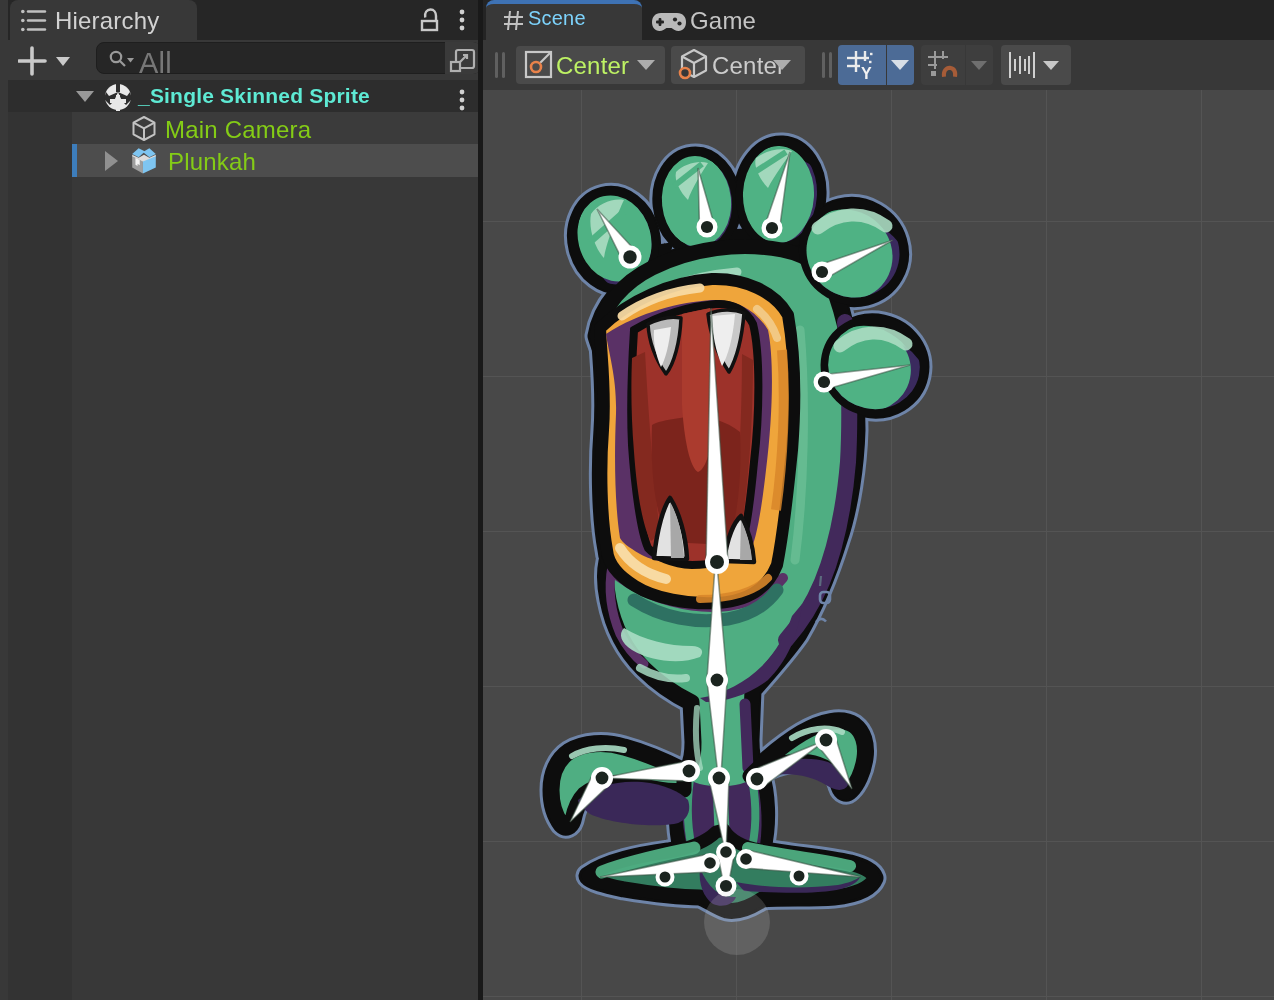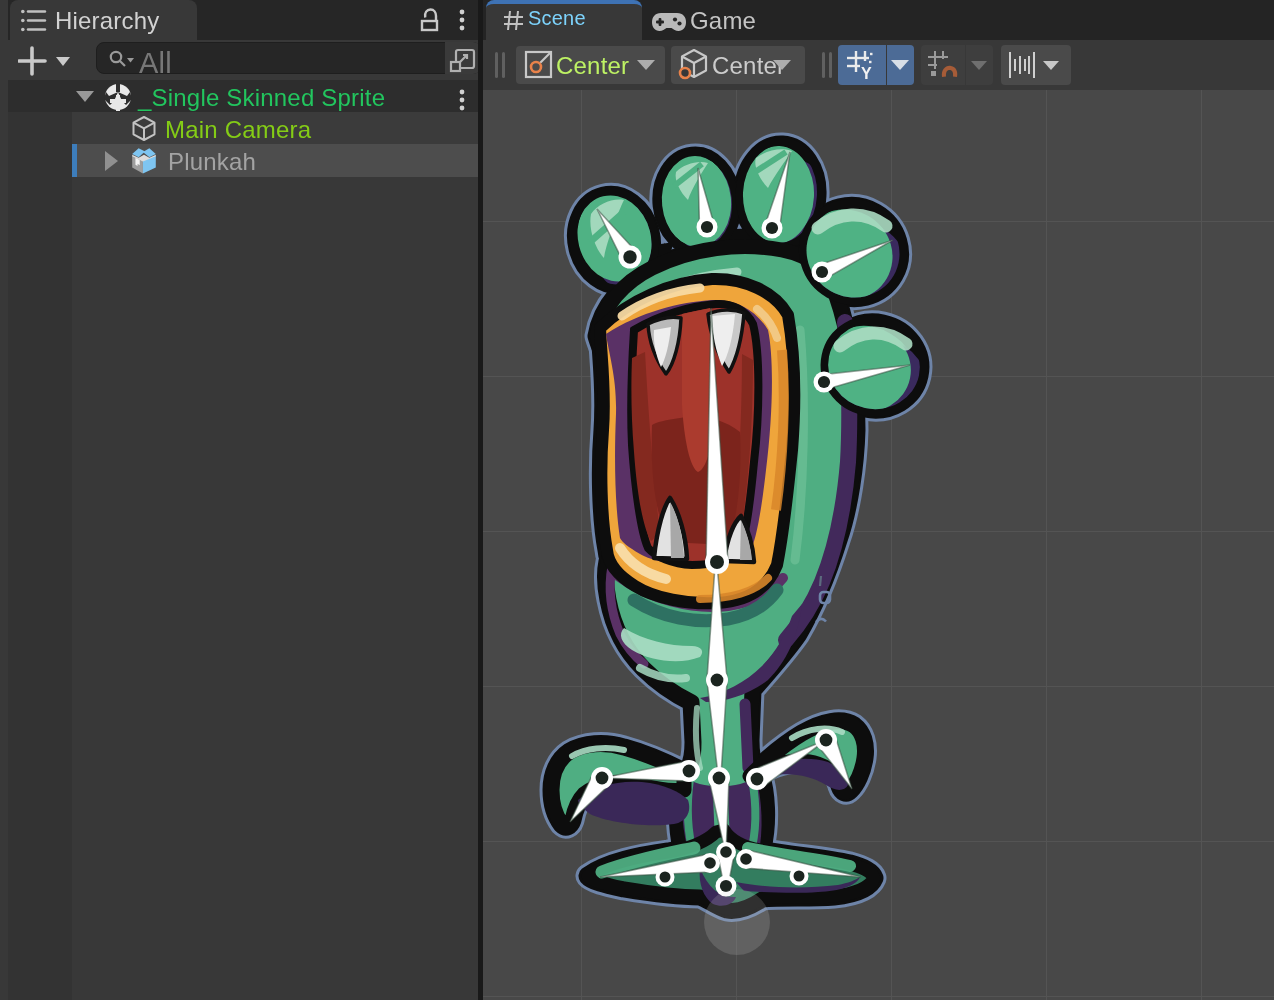--- a/index.html
+++ b/index.html
@@ -60,21 +60,21 @@
   <div class="abs" style="left:64px;top:144px;width:5px;height:33px;background:#3d7dbb"></div>
   <div class="abs" style="left:68px;top:91px;width:0;height:0;border-left:9px solid transparent;border-right:9px solid transparent;border-top:11px solid #999"></div>
   <svg class="abs" style="left:96px;top:83px" width="28" height="28" viewBox="0 0 28 28">
 <circle cx="14" cy="14" r="13" fill="#e8e8e8"></circle>
 <rect x="12" y="0" width="4" height="9" fill="#2d2d2d"></rect>
 <path d="M14,9 L5,13 L2,9 L0,16 L6,22 L10,18 Z" fill="#2d2d2d"></path>
 <path d="M14,9 L23,13 L26,9 L28,16 L22,22 L18,18 Z" fill="#2d2d2d"></path>
 <rect x="12" y="12" width="4" height="16" fill="#e8e8e8"></rect>
 <rect x="6" y="16" width="16" height="4" fill="#e8e8e8"></rect>
 </svg>
-  <div class="abs lbl" style="left:130px;top:84px;color:#22c55e;font-weight:normal;font-size:24px">_Single Skinned Sprite</div>
+  <div class="abs lbl" style="left:130px;top:84px;color:#5eead4;font-weight:bold;font-size:21px">_Single Skinned Sprite</div>
   <svg class="abs" style="left:450px;top:89px" width="8" height="22" viewBox="0 0 8 22">
 <circle cx="4" cy="3" r="2.4" fill="#d0d0d0"></circle>
       <circle cx="4" cy="11" r="2.4" fill="#d0d0d0"></circle>
       <circle cx="4" cy="19" r="2.4" fill="#d0d0d0"></circle>
 </svg>
   <svg class="abs" style="left:123px;top:115px" width="26" height="27" viewBox="0 0 26 27">
 <g fill="none" stroke="#c2c2c2" stroke-width="2" stroke-linejoin="round">
 <path d="M13 2 L23.5 7.7 L23.5 19.3 L13 25 L2.5 19.3 L2.5 7.7 Z"></path>
 <path d="M2.5 7.7 L13 13.4 L23.5 7.7 M13 13.4 L13 25"></path>
 </g>
@@ -82,21 +82,21 @@
   <div class="abs lbl" style="left:157px;top:116px">Main Camera</div>
   <div class="abs" style="left:97px;top:151px;width:0;height:0;border-top:10px solid transparent;border-bottom:10px solid transparent;border-left:13px solid #909090"></div>
   <svg class="abs" style="left:121px;top:145px" width="30" height="30" viewBox="0 0 28 28">
 <path d="M3,8.5 L9,3 L15,6 L9,11.5 Z" fill="#7ec5f1"></path>
 <path d="M13,6.5 L19,3 L25,8.5 L19,11.5 Z" fill="#7ec5f1"></path>
 <path d="M3,9 L9,12 L14,9 L19,12 L25,9 L25,11 L14,16.5 L3,11 Z" fill="#dcdcdc"></path>
 <path d="M3,10.5 L13,15.5 L13,26.5 L3,21 Z" fill="#9e9e9e"></path>
 <path d="M13,15.5 L25,10.5 L25,21 L13,26.5 Z" fill="#7ec5f1"></path>
 <path d="M6,12 L10,14 L10,19 L8,17.5 L8,19.5 L6,18.5 Z" fill="#f2f2f2"></path>
 </svg>
-  <div class="abs lbl" style="left:160px;top:148px;color:#a3a3a3">Plunkah</div>
+  <div class="abs lbl" style="left:160px;top:148px;color:#84cc16">Plunkah</div>
 </div>
 
 <div class="abs" style="left:478px;top:0;width:5px;height:1000px;background:#191919"></div>
 
 <div class="abs" style="left:483px;top:0;width:791px;height:1000px;background:#383838">
   <div class="abs" style="left:0;top:0;width:791px;height:40px;background:#242424"></div>
   <div class="abs" style="left:3px;top:0;width:156px;height:40px;background:#383838;border-radius:8px 8px 0 0;border-top:4px solid #3e72b4"></div>
 </div>
 <svg class="abs" style="left:504px;top:11px" width="19" height="19" viewBox="0 0 19 19">
 <g stroke="#c2c2c2" stroke-width="2">

